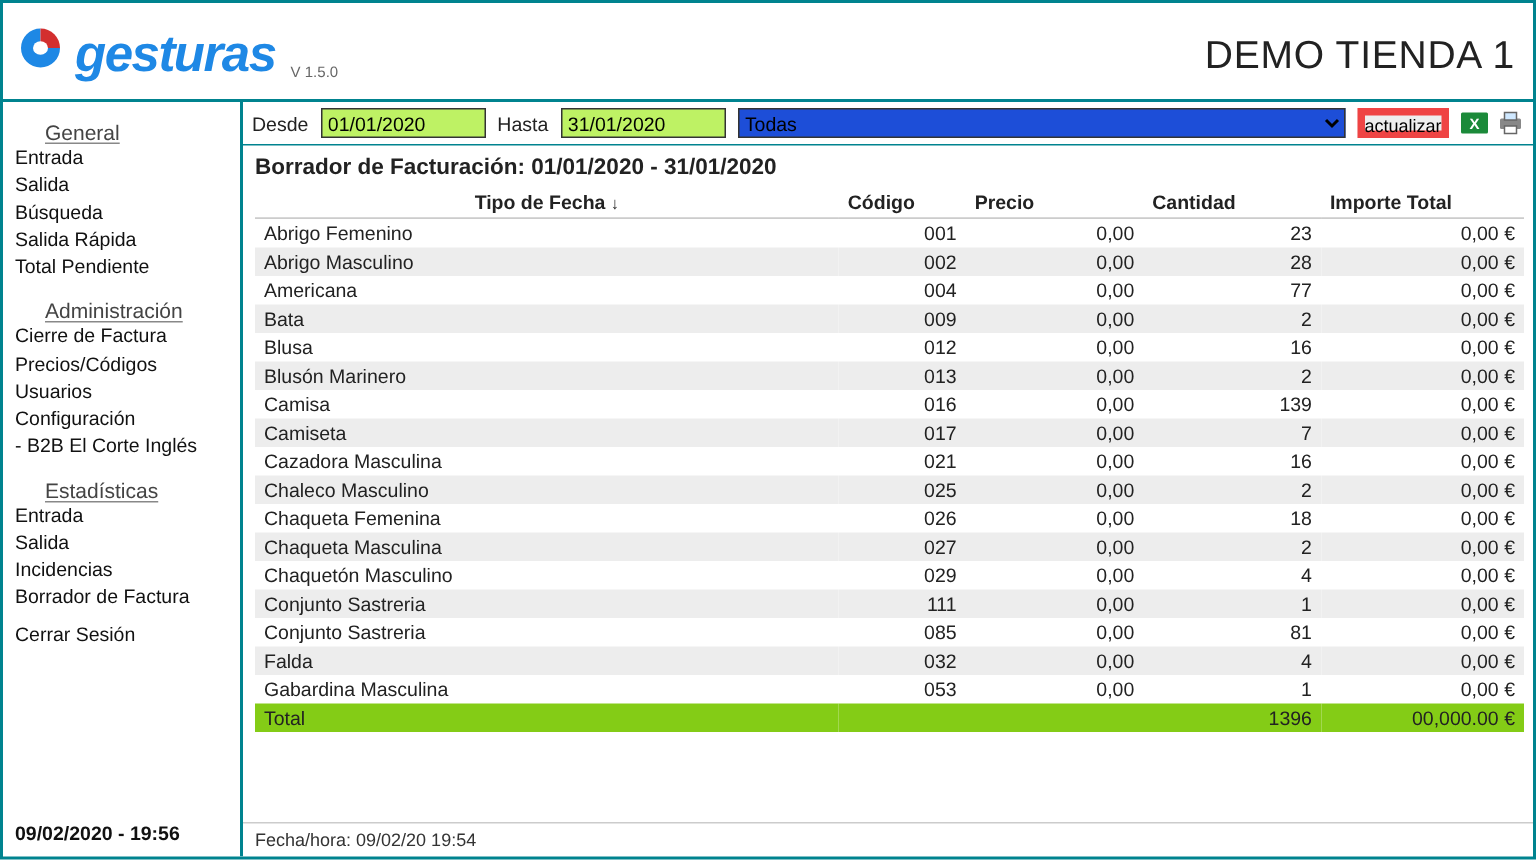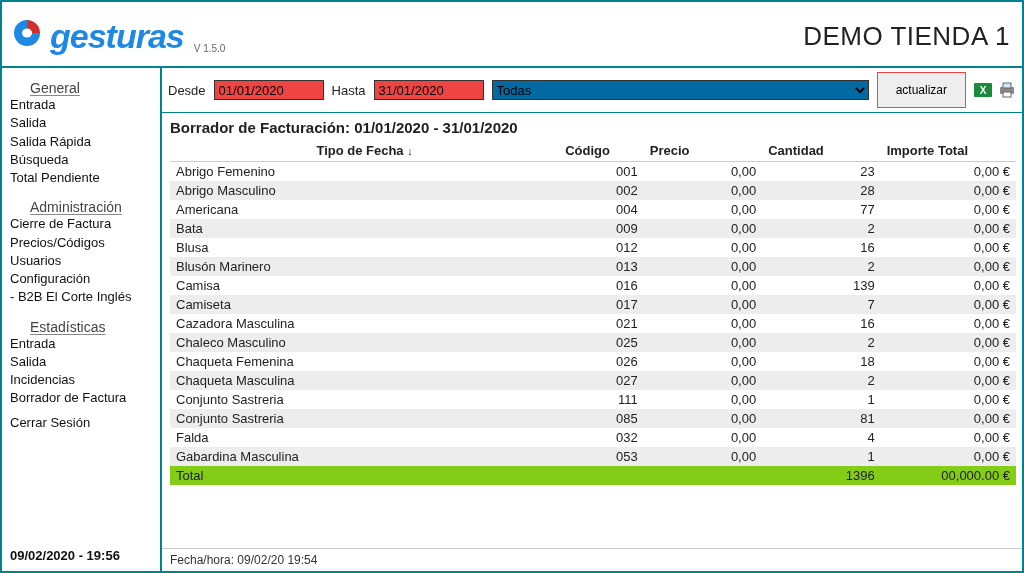--- a/index.html
+++ b/index.html
@@ -17,23 +17,23 @@
   .sidebar { width: 160px; border-right: 2px solid #00838f; padding: 6px 8px 4px 8px; display: flex; flex-direction: column; }
   .sidebar .group-title { color: #444; font-size: 14px; margin-top: 6px; text-decoration: underline; text-decoration-color: #888; text-underline-offset: 2px; margin-left: 20px; }
   .sidebar .item { font-size: 13px; color: #111; padding: 1px 0; cursor: pointer; line-height: 1.25; }
   .sidebar .spacer-sm { height: 6px; }
   .sidebar .flex-spacer { flex: 1; }
   .sidebar .footer-time { font-size: 13px; font-weight: bold; color: #111; padding-bottom: 4px; }
   
   .main { flex: 1; display: flex; flex-direction: column; overflow: hidden; position: relative; }
   .filterbar { display: flex; align-items: center; gap: 8px; padding: 4px 6px; border-bottom: 1px solid #00838f; }
   .filterbar label { font-size: 13px; }
-  .filterbar input[type=text] { font-size: 13px; height: 20px; padding: 0 4px; border: 1px solid #333; background: #ef4444; }
-  .filterbar select { font-size: 13px; height: 20px; border: 1px solid #333; background: #0369a1; flex: 1; min-width: 160px; }
-  .filterbar button { font-size: 12px; height: 36px; padding: 0 18px; border: 1px solid #ef4444; background: #eee; cursor: pointer; }
+  .filterbar input[type=text] { font-size: 13px; height: 20px; padding: 0 4px; border: 1px solid #333; background: #bef264; }
+  .filterbar select { font-size: 13px; height: 20px; border: 1px solid #333; background: #1d4ed8; flex: 1; min-width: 160px; }
+  .filterbar button { font-size: 12px; height: 20px; padding: 0 0; border: 5px solid #ef4444; background: #eee; cursor: pointer; }
   .filterbar .icons { margin-left: auto; display: flex; gap: 6px; align-items: center; }
   .icon-btn { width: 18px; height: 18px; cursor: pointer; }
   
   .content { flex: 1; overflow-y: auto; padding: 6px 6px 2px 8px; }
   .page-title { font-size: 15px; font-weight: bold; margin-bottom: 4px; }
   table.data { width: 100%; border-collapse: collapse; table-layout: fixed; }
   table.data th { font-size: 13px; font-weight: bold; text-align: left; padding: 3px 6px; border-bottom: 1px solid #ccc; }
   table.data th.left { text-align: center; }
   table.data td { font-size: 13px; padding: 2px 6px; text-align: right; }
   table.data td.left { text-align: left; }
@@ -67,22 +67,22 @@
     </div>
     <div class="store">DEMO TIENDA 1</div>
   </div>
 
   <div class="body">
     <div class="sidebar">
       <div id="sidebar-groups">
           <div class="group-title">General</div>
           <div class="item">Entrada</div>
           <div class="item">Salida</div>
+          <div class="item">Búsqueda</div>
           <div class="item">Salida Rápida</div>
-          <div class="item">Búsqueda</div>
           <div class="item">Total Pendiente</div>
           <div class="spacer-sm"></div>
           <div class="group-title">Administración</div>
           <div class="item">Cierre de Factura</div>
           <div class="item">Precios/Códigos</div>
           <div class="item">Usuarios</div>
           <div class="item">Configuración</div>
           <div class="item">- B2B El Corte Inglés</div>
           <div class="spacer-sm"></div>
           <div class="group-title">Estadísticas</div>
@@ -225,20 +225,27 @@
                 <td>0,00 €</td>
               </tr>
               <tr>
                 <td class="left">Chaqueta Masculina</td>
                 <td>027</td>
                 <td>0,00</td>
                 <td>2</td>
                 <td>0,00 €</td>
               </tr>
               <tr>
+                <td class="left">Chaquetón Masculino</td>
+                <td>029</td>
+                <td>0,00</td>
+                <td>4</td>
+                <td>0,00 €</td>
+              </tr>
+              <tr>
                 <td class="left">Conjunto Sastreria</td>
                 <td>111</td>
                 <td>0,00</td>
                 <td>1</td>
                 <td>0,00 €</td>
               </tr>
               <tr>
                 <td class="left">Conjunto Sastreria</td>
                 <td>085</td>
                 <td>0,00</td>

